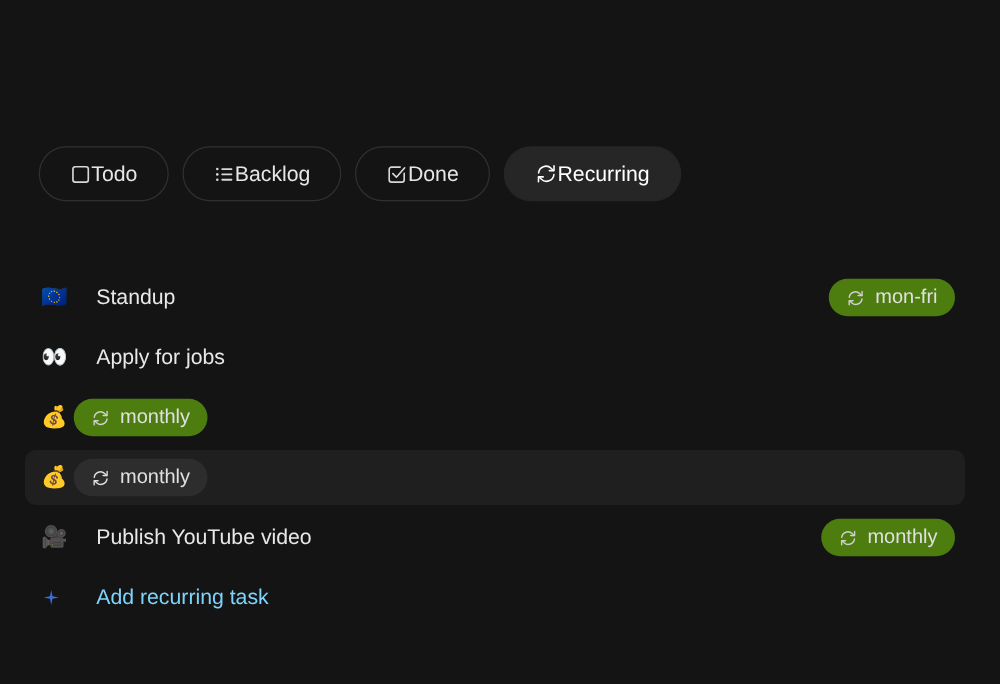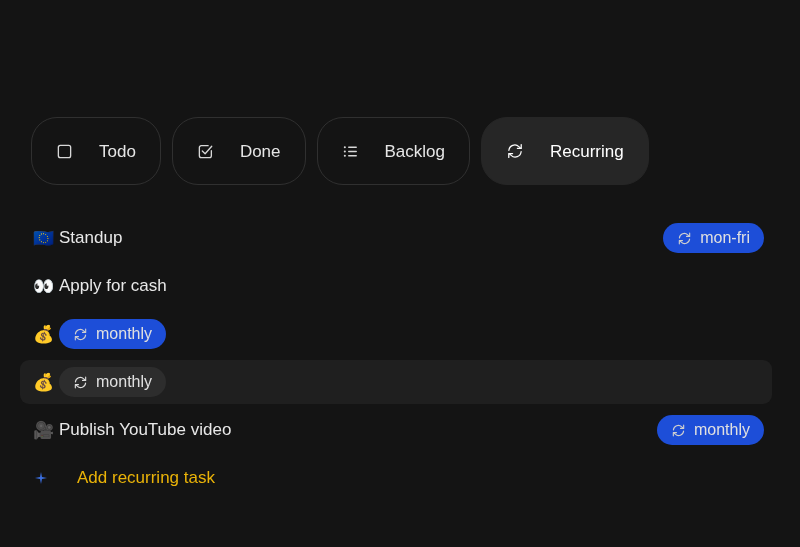--- a/index.html
+++ b/index.html
@@ -41,22 +41,22 @@
     position: absolute;
     left: 31px;
     top: 117px;
     display: flex;
     align-items: center;
     gap: 11px;
   }
   .tab {
     display: flex;
     align-items: center;
-    gap: 26px;
-    height: 68px;
+    gap: 0;
+    height: 44px;
     box-sizing: border-box;
     padding: 0 24px;
     border-radius: 26px;
     background: #141414;
     border: 1px solid #303030;
     color: #e6e6e6;
     font-size: 17px;
     white-space: nowrap;
     cursor: pointer;
   }
@@ -98,30 +98,31 @@
     text-align: left;
     font-family: "DejaVu Sans", sans-serif;
   }
   .task-name {
     flex: 1 1 auto;
     font-size: 17px;
     color: #e8e8e8;
     white-space: nowrap;
     overflow: hidden;
     text-overflow: ellipsis;
+    margin-left: 18px;
   }
   .badge {
     flex: 0 0 auto;
     display: flex;
     align-items: center;
     gap: 8px;
     height: 30px;
     padding: 0 14px;
     border-radius: 15px;
-    background: #1d4ed8;
+    background: #4d7c0f;
     color: #e0e0e0;
     font-size: 16px;
     white-space: nowrap;
     cursor: pointer;
   }
   .task-row.active .badge { background: #2d2d2d; }
   .badge .icon { display: flex; align-items: center; }
   .badge-label { line-height: 1; }
 
   
@@ -139,65 +140,65 @@
   .add-icon {
     width: 26px;
     flex: 0 0 26px;
     display: flex;
     align-items: center;
     color: #3b6fe0;
   }
   .add-label {
     margin-left: 18px;
     font-size: 17px;
-    color: #eab308;
+    color: #7dd3fc;
     white-space: nowrap;
   }
 </style>
 </head>
 <body>
 
 <div class="page">
 
 
   <div class="tabs">
 
     <div class="tab">
       <span class="icon">
         <svg width="17" height="17" viewBox="0 0 18 18" fill="none">
           <rect x="2.5" y="2.5" width="13" height="13" rx="2" stroke="#d8d8d8" stroke-width="1.4"></rect>
         </svg>
       </span>
       <span class="tab-label">Todo</span>
-    </div>
-
-    <div class="tab">
-      <span class="icon">
-        <svg width="17" height="17" viewBox="0 0 18 18" fill="none">
-          <path d="M15.2 8.2V13.5a2 2 0 0 1-2 2H4.5a2 2 0 0 1-2-2V4.8a2 2 0 0 1 2-2h7.3" stroke="#d8d8d8" stroke-width="1.4" stroke-linecap="round"></path>
-          <path d="M5.6 8.4l3 3 7-8" stroke="#d8d8d8" stroke-width="1.4" stroke-linecap="round" stroke-linejoin="round"></path>
-        </svg>
-      </span>
-      <span class="tab-label">Done</span>
     </div>
 
     <div class="tab">
       <span class="icon">
         <svg width="17" height="17" viewBox="0 0 18 18" fill="none">
           <circle cx="3" cy="4.5" r="1.1" fill="#d8d8d8"></circle>
           <circle cx="3" cy="9" r="1.1" fill="#d8d8d8"></circle>
           <circle cx="3" cy="13.5" r="1.1" fill="#d8d8d8"></circle>
           <rect x="6.4" y="3.8" width="9.4" height="1.5" rx="0.7" fill="#d8d8d8"></rect>
           <rect x="6.4" y="8.3" width="9.4" height="1.5" rx="0.7" fill="#d8d8d8"></rect>
           <rect x="6.4" y="12.8" width="9.4" height="1.5" rx="0.7" fill="#d8d8d8"></rect>
         </svg>
       </span>
       <span class="tab-label">Backlog</span>
     </div>
 
+    <div class="tab">
+      <span class="icon">
+        <svg width="17" height="17" viewBox="0 0 18 18" fill="none">
+          <path d="M15.2 8.2V13.5a2 2 0 0 1-2 2H4.5a2 2 0 0 1-2-2V4.8a2 2 0 0 1 2-2h7.3" stroke="#d8d8d8" stroke-width="1.4" stroke-linecap="round"></path>
+          <path d="M5.6 8.4l3 3 7-8" stroke="#d8d8d8" stroke-width="1.4" stroke-linecap="round" stroke-linejoin="round"></path>
+        </svg>
+      </span>
+      <span class="tab-label">Done</span>
+    </div>
+
     <div class="tab selected">
       <span class="icon">
         <svg width="18" height="18" viewBox="0 0 20 20" fill="none">
           <path d="M3.2 9.2a6.6 6.6 0 0 1 11.1-4.1l2.1 2" stroke="#ffffff" stroke-width="1.4" stroke-linecap="round" stroke-linejoin="round"></path>
           <path d="M16.8 10.8a6.6 6.6 0 0 1-11.1 4.1l-2.1-2" stroke="#ffffff" stroke-width="1.4" stroke-linecap="round" stroke-linejoin="round"></path>
           <path d="M16.9 2.9v4.3h-4.2" stroke="#ffffff" stroke-width="1.4" stroke-linecap="round" stroke-linejoin="round"></path>
           <path d="M3.1 17.1v-4.3h4.2" stroke="#ffffff" stroke-width="1.4" stroke-linecap="round" stroke-linejoin="round"></path>
         </svg>
       </span>
       <span class="tab-label">Recurring</span>
@@ -218,21 +219,21 @@
             <path d="M16.9 2.9v4.3h-4.2" stroke="#cfcfcf" stroke-width="1.5" stroke-linecap="round" stroke-linejoin="round"></path>
             <path d="M3.1 17.1v-4.3h4.2" stroke="#cfcfcf" stroke-width="1.5" stroke-linecap="round" stroke-linejoin="round"></path>
           </svg>
         </span>
         <span class="badge-label">mon-fri</span>
       </span>
     </div>
 
     <div class="task-row">
       <span class="task-emoji">👀</span>
-      <span class="task-name">Apply for cash</span>
+      <span class="task-name">Apply for jobs</span>
     </div>
 
     <div class="task-row">
       <span class="task-emoji">💰</span>
       <span class="badge">
         <span class="icon">
           <svg width="15" height="15" viewBox="0 0 20 20" fill="none">
             <path d="M3.2 9.2a6.6 6.6 0 0 1 11.1-4.1l2.1 2" stroke="#cfcfcf" stroke-width="1.5" stroke-linecap="round" stroke-linejoin="round"></path>
             <path d="M16.8 10.8a6.6 6.6 0 0 1-11.1 4.1l-2.1-2" stroke="#cfcfcf" stroke-width="1.5" stroke-linecap="round" stroke-linejoin="round"></path>
             <path d="M16.9 2.9v4.3h-4.2" stroke="#cfcfcf" stroke-width="1.5" stroke-linecap="round" stroke-linejoin="round"></path>

